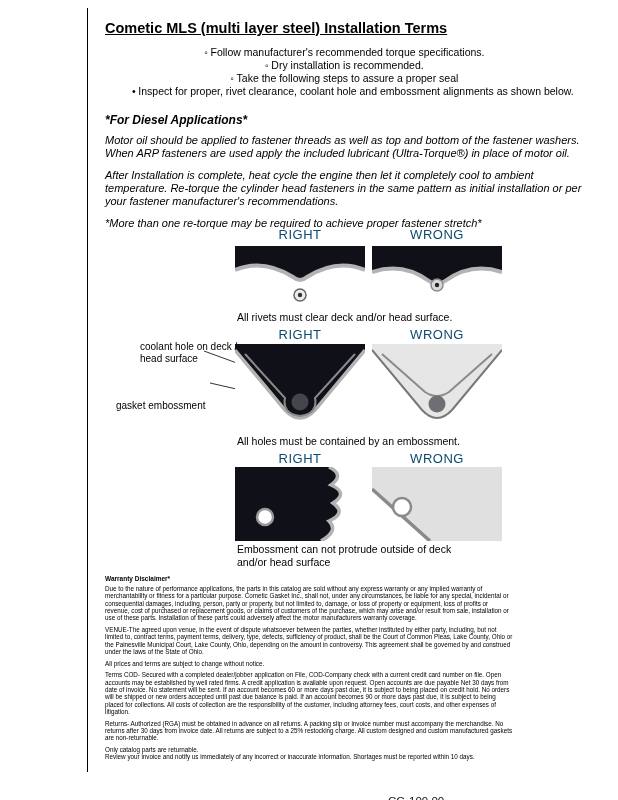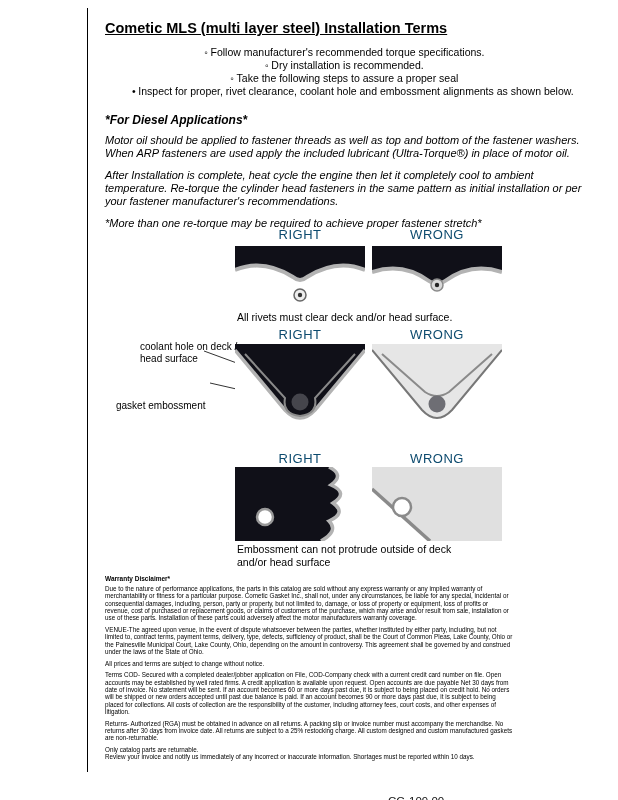--- a/index.html
+++ b/index.html
@@ -121,20 +121,21 @@
   </div>
   <div class="panel" style="left:372px; top:119px;">
     <svg viewBox="0 0 130 86" width="130" height="86">
       <rect width="130" height="86" fill="#ffffff"></rect>
       <path d="M0,0 H130 V6 L80,66 Q65,82 50,66 L0,6 Z" fill="#e6e6e6"></path>
       <path d="M0,6 L50,66 Q65,82 80,66 L130,6" fill="none" stroke="#777" stroke-width="2"></path>
       <path d="M10,10 L53,48 Q65,56 77,48 L120,10" fill="none" stroke="#8a8a8a" stroke-width="2"></path>
       <circle cx="65" cy="60" r="8.5" fill="#6e6e74"></circle>
     </svg>
   </div>
+  <div class="caption" style="left:237px; top:210px;">All holes must be contained by an embossment.</div>
 
   <div class="col-header" style="left:235px; top:226px;">RIGHT</div>
   <div class="col-header" style="left:372px; top:226px;">WRONG</div>
 
   <div class="panel" style="left:235px; top:242px;">
     <svg viewBox="0 0 130 74" width="130" height="74">
       <rect width="130" height="74" fill="#ffffff"></rect>
       <path d="M0,0 H94 Q110,8 96,18 Q114,26 98,36 Q112,46 94,54 Q104,64 86,74 H0 Z" fill="#101018"></path>
       <path d="M94,0 Q110,8 96,18 Q114,26 98,36 Q112,46 94,54 Q104,64 86,74" fill="none" stroke="#b3b3b3" stroke-width="3.5"></path>
       <circle cx="30" cy="50" r="8" fill="#ffffff" stroke="#999" stroke-width="2.5"></circle>

